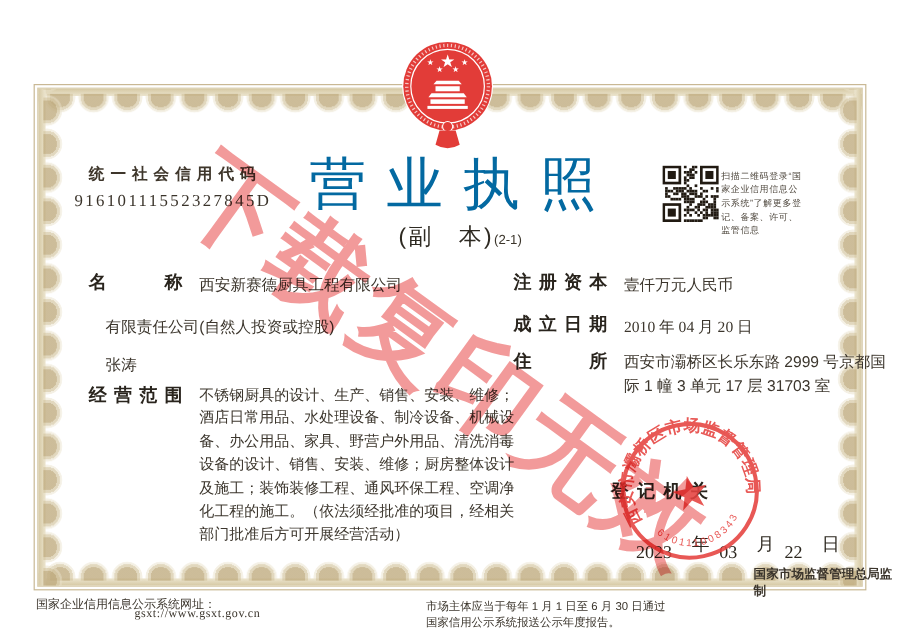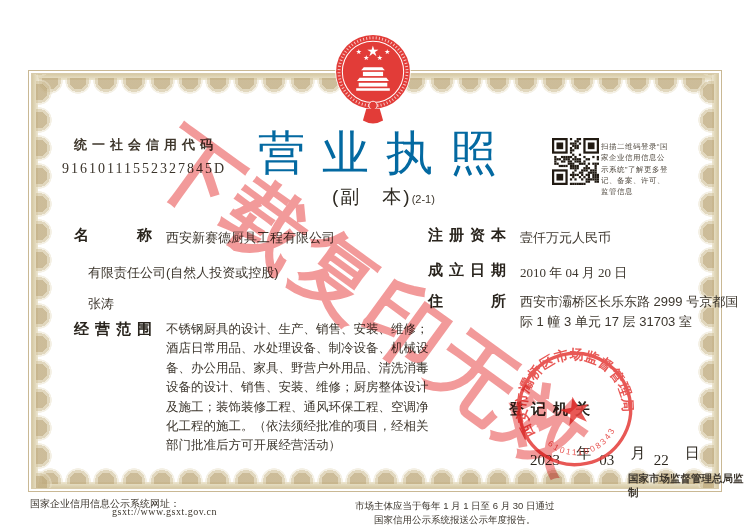--- a/index.html
+++ b/index.html
@@ -58,21 +58,21 @@
 
   .watermark { left:196px; top:104px; font-size:84px; font-weight:900; letter-spacing:2px;
                color:rgba(238,125,125,.78); transform:rotate(36deg); transform-origin:0 0;
                white-space:nowrap; z-index:9; mix-blend-mode:multiply; pointer-events:none; }
 
   .stamp { left:512px; top:346px; z-index:8; transform:rotate(-12deg); opacity:.88; }
 
   .footer { font-size:10px; color:#3b352c; }
   .f-left1 { left:30px; top:497px; }
   .f-left2 { left:112px; top:506px; font-family:"Liberation Serif",serif; letter-spacing:.5px; }
-  .f-mid   { left:355px; top:499px; font-size:9.5px; line-height:1.5;text-align:center; }
+  .f-mid   { left:355px; top:499px; font-size:9.5px; line-height:1.5; }
   .f-right { left:593px; top:472px; font-size:10.5px; font-weight:bold;padding-left:35px; }
 </style>
 </head>
 <body>
 
 <div class="frame">
   <div class="band band-t"></div>
   <div class="band band-b"></div>
   <div class="band band-l"></div>
   <div class="band band-r"></div>

